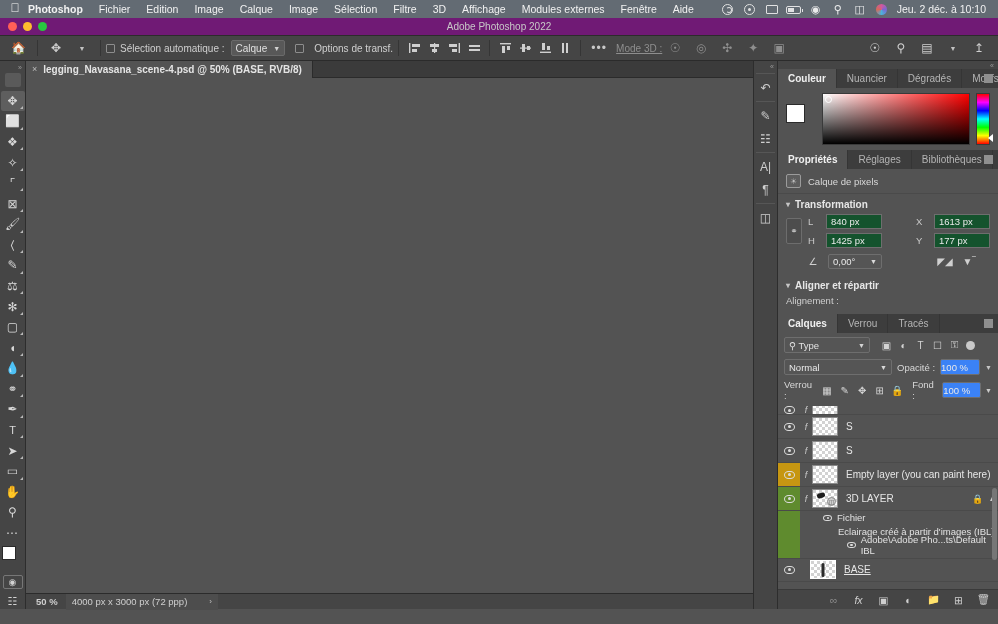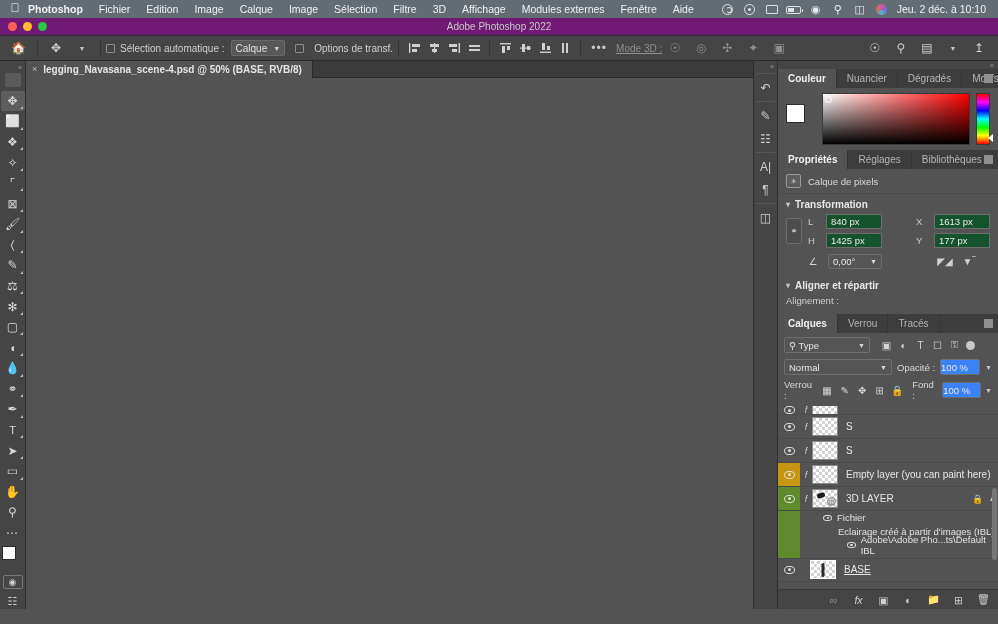--- a/index.html
+++ b/index.html
@@ -441,20 +441,27 @@
     <div class="canvascol">
       <div class="tabbar">
         <div class="doctab">
           <span class="tabx">×</span>
           <span>legging_Navasana_scene-4.psd @ 50% (BASE, RVB/8)</span>
         </div>
       </div>
       <div class="canvas">
         <div class="canvas-inner"></div>
       </div>
+      <div class="statusbar">
+        <div class="st-zoom">50 %</div>
+        <div class="st-dim">
+          <span>4000 px x 3000 px (72 ppp)</span>
+          <span class="st-arrow">›</span>
+        </div>
+      </div>
     </div>
 
     <div class="rail">
       <div class="grip">«</div>
       <div class="rail-sep"></div>
       <div class="rail-btn">↶</div>
       <div class="rail-sep"></div>
       <div class="rail-btn">✎</div>
       <div class="rail-btn">☷</div>
       <div class="rail-sep"></div>

